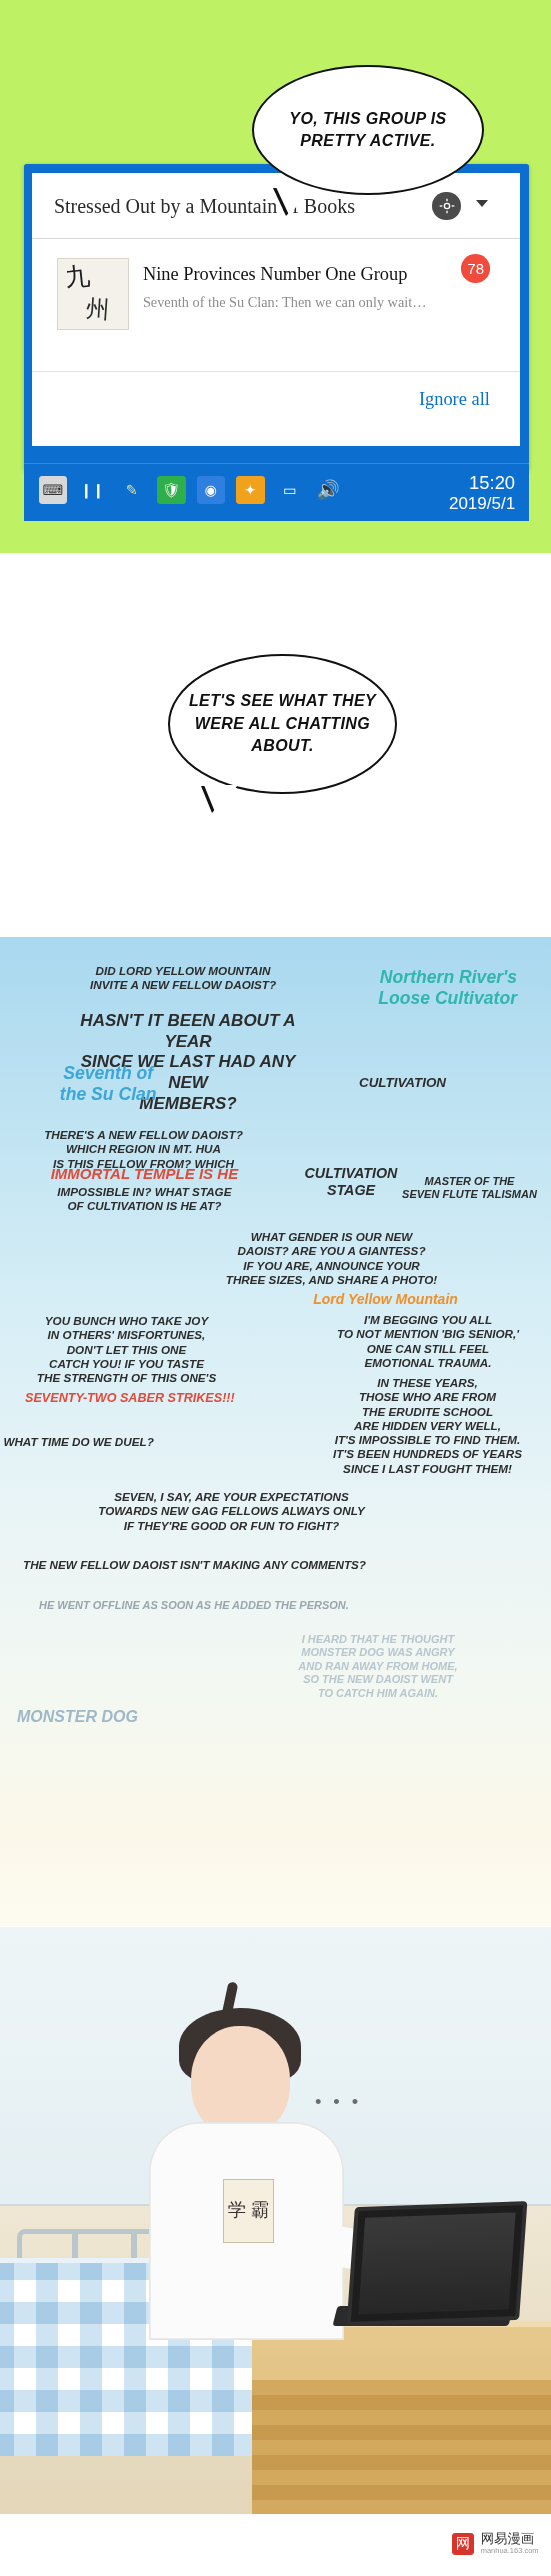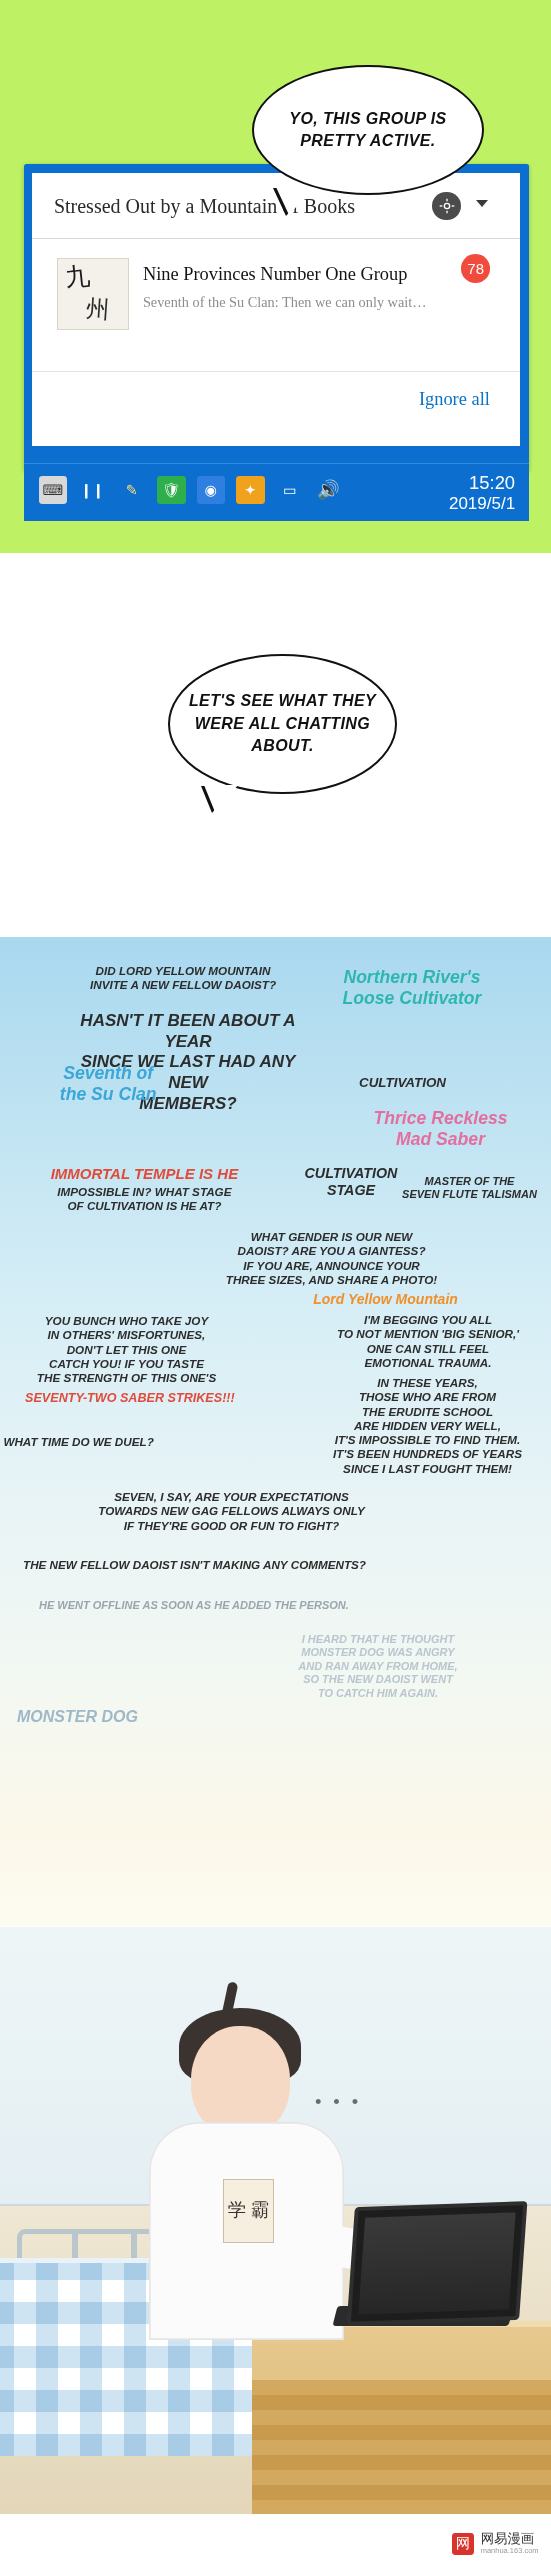--- a/index.html
+++ b/index.html
@@ -262,21 +262,21 @@
   .name {
     position: absolute;
     font-family: "Liberation Sans", sans-serif;
     font-style: italic;
     font-weight: bold;
     line-height: 1.2;
     text-align: center;
     white-space: pre-line;
   }
   .c-blue   { color: #3aa7d8; }
-  .c-teal   { color: #2fb6b0; }
+  .c-teal   { color: #2fb6b0; text-align: right; }
   .c-pink   { color: #e36ea0; }
   .c-red    { color: #e04b3a; }
   .c-orange { color: #f0902a; }
   .c-grey   { color: #9aa6ae; }
   .c-dim    { color: #b9c6ce; }
 
   
   .panel-art {
     position: absolute;
     left: 0; top: 1927px;
@@ -474,23 +474,24 @@
 
     <div class="msg" style="left:62px; top:74px; width:252px; font-size:17px;">HASN'T IT BEEN ABOUT A YEAR
 SINCE WE LAST HAD ANY NEW
 MEMBERS?</div>
 
     <div class="name c-blue" style="left:11.7px; top:126px; width:193px; font-size:17.6px;">Seventh of
 the Su Clan</div>
 
     <div class="msg" style="left:302px; top:138px; width:201px; font-size:13.4px;">CULTIVATION</div>
 
-    <div class="name c-pink" style="left:344px; top:171px; width:193px; font-size:17.6px;">Thrice Reckless
-Mad Saber</div>
-
+
+    <div class="msg" style="left:5px; top:191px; width:277px; font-size:11.7px;">THERE'S A NEW FELLOW DAOIST?
+WHICH REGION IN MT. HUA
+IS THIS FELLOW FROM? WHICH</div>
 
     <div class="msg c-red" style="left:18.4px; top:228px; width:252px; font-size:15px;">IMMORTAL TEMPLE IS HE</div>
 
     <div class="msg" style="left:18.4px; top:248px; width:252px; font-size:11.7px;">IMPOSSIBLE IN? WHAT STAGE
 OF CULTIVATION IS HE AT?</div>
 
     <div class="msg" style="left:288px; top:228px; width:126px; font-size:14.3px;">CULTIVATION
 STAGE</div>
 
     <div class="msg" style="left:394px; top:238px; width:151px; font-size:11px;">MASTER OF THE

